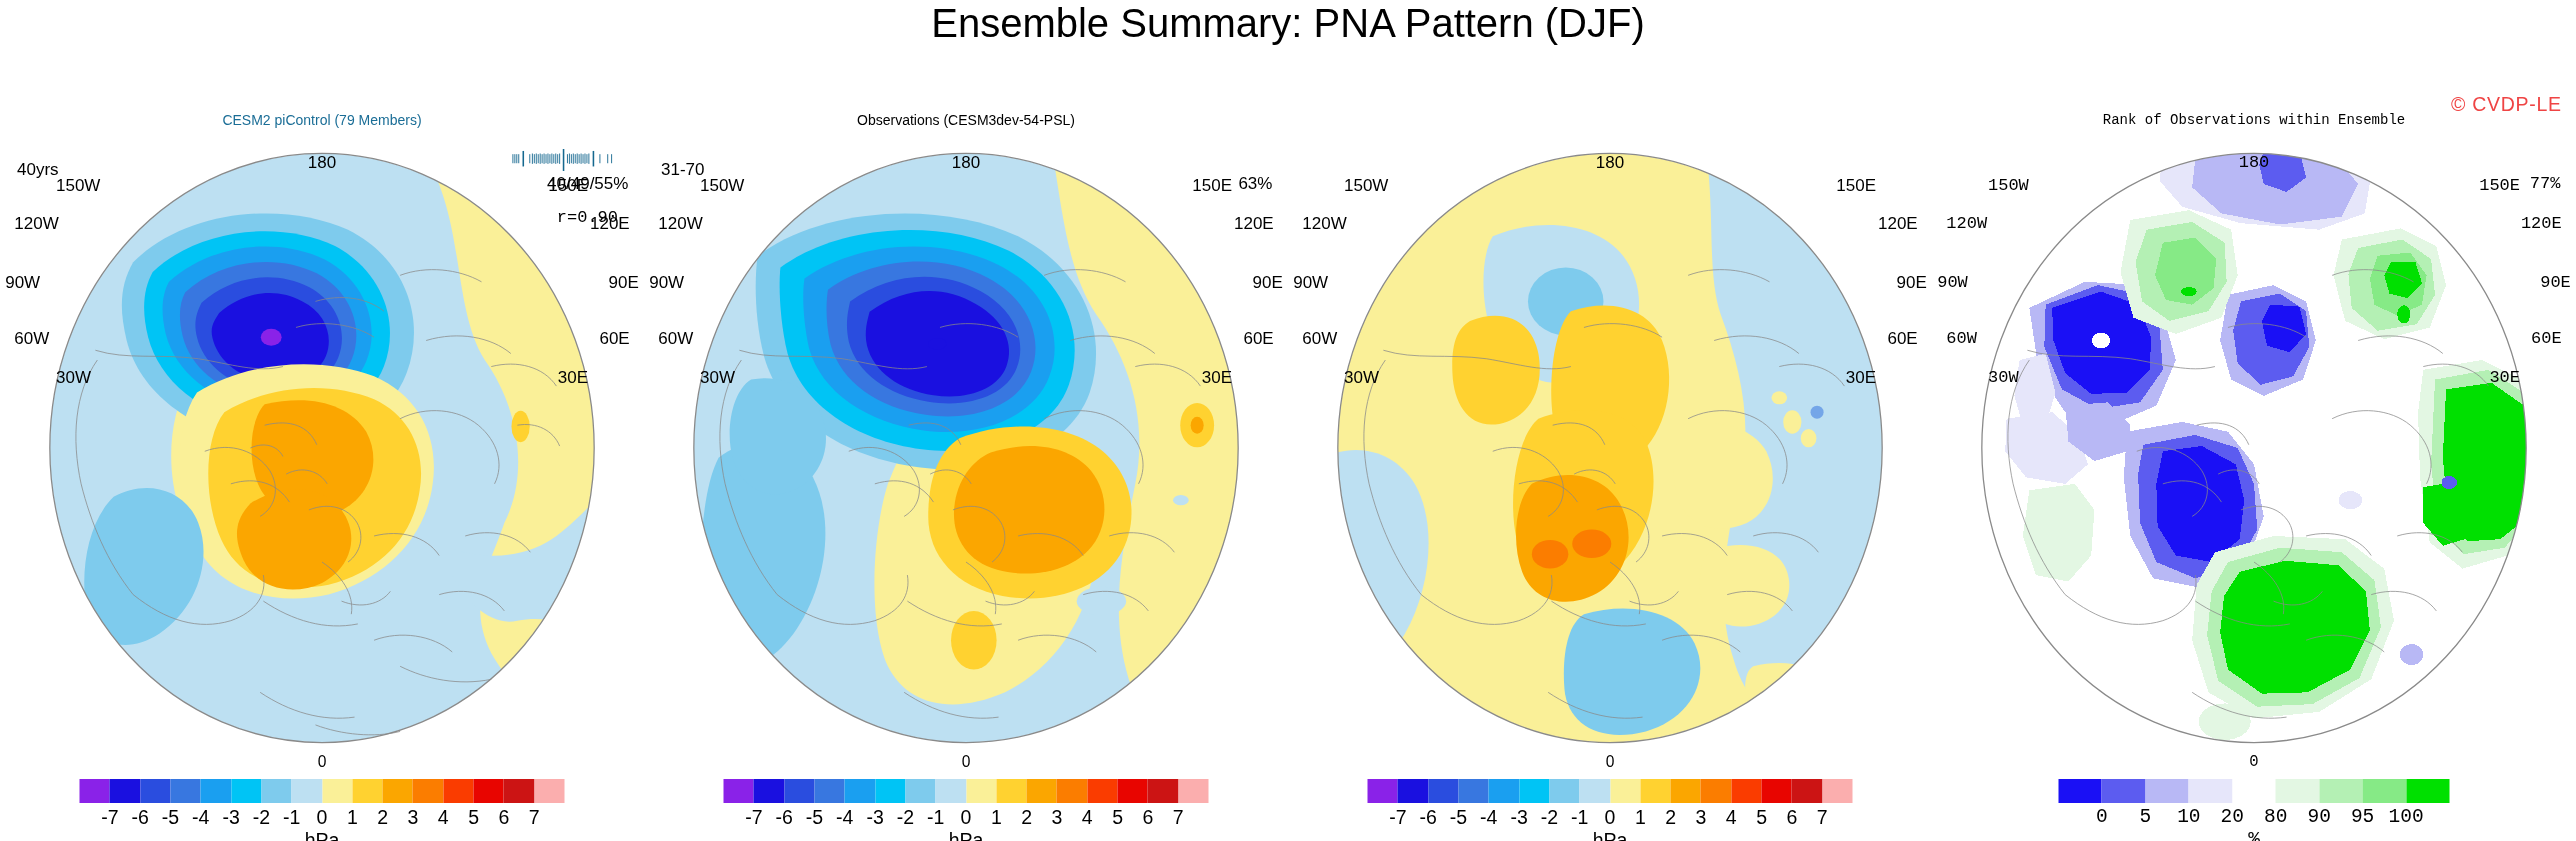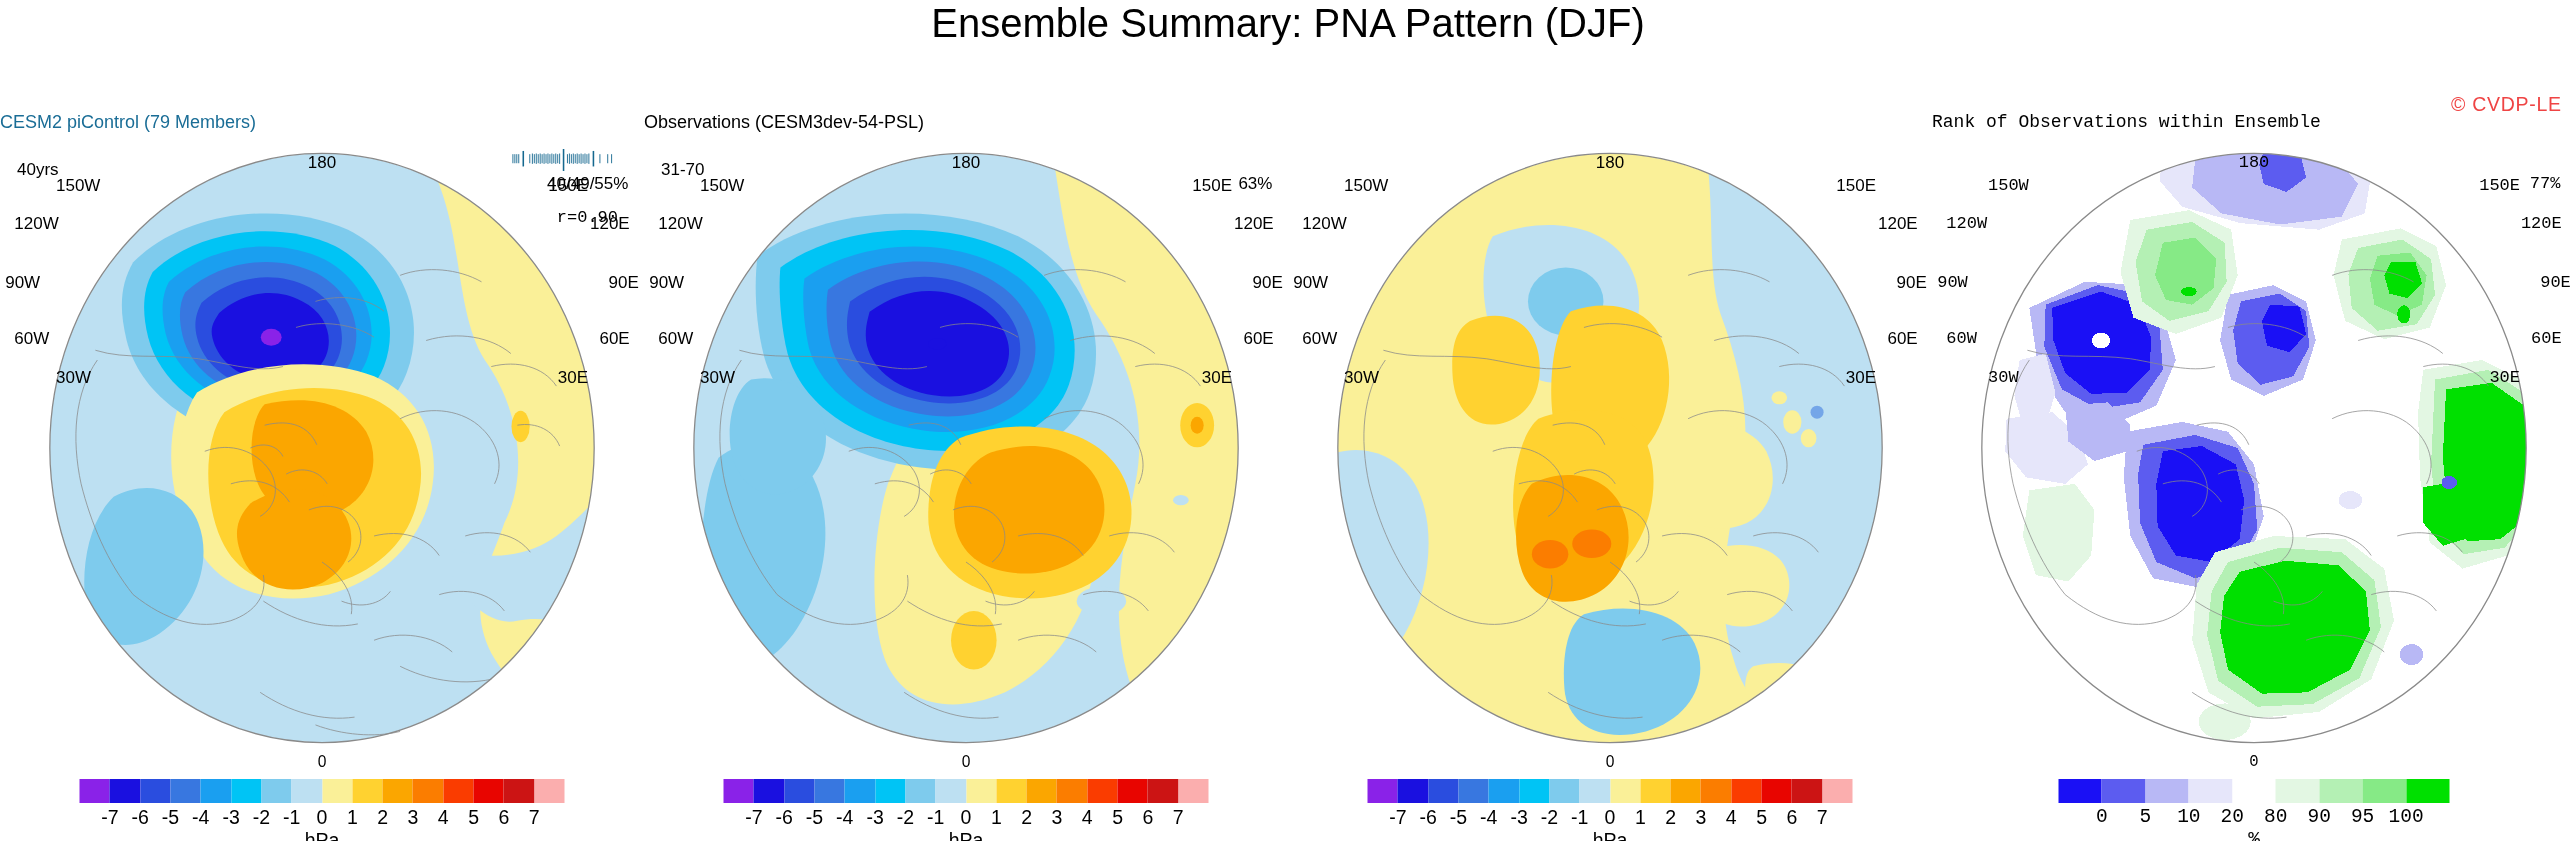--- a/index.html
+++ b/index.html
@@ -49,21 +49,22 @@
   #panel-0 { left: 0px; }
   #panel-1 { left: 644px; }
   #panel-2 { left: 1288px; }
   #panel-3 { left: 1932px; font-family: Liberation Mono, monospace; }
 
   .panel-title {
     position: absolute;
     top: 14.3px;
     left: 0;
     width: 100%;
-    font-size: 18px;
+    text-align: center;
+    font-size: 14px;
     color: #000000;
     white-space: nowrap;
   }
   .panel-title.accent { color: #1a6d96; }
 
   
   .corner-note {
     position: absolute;
     font-size: 17px;
     color: #000000;

